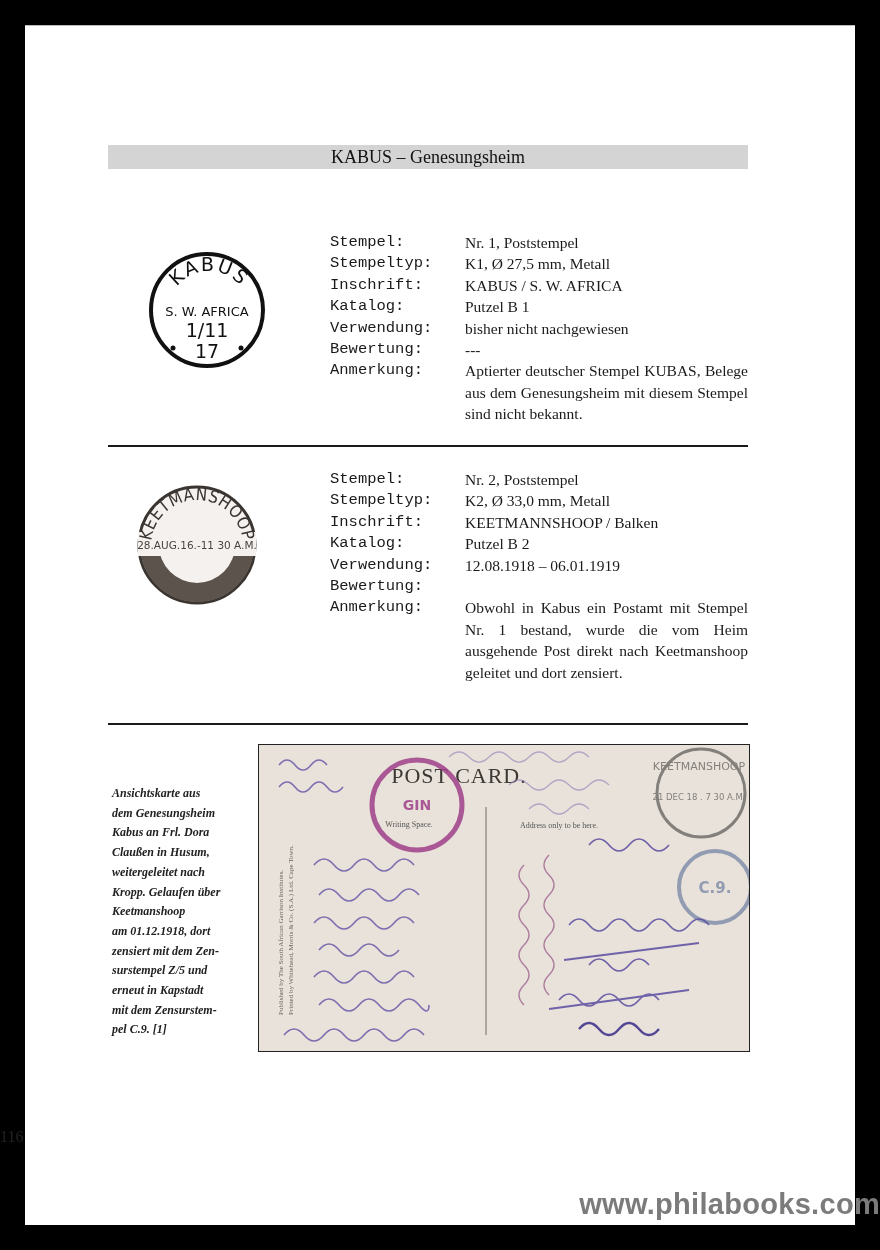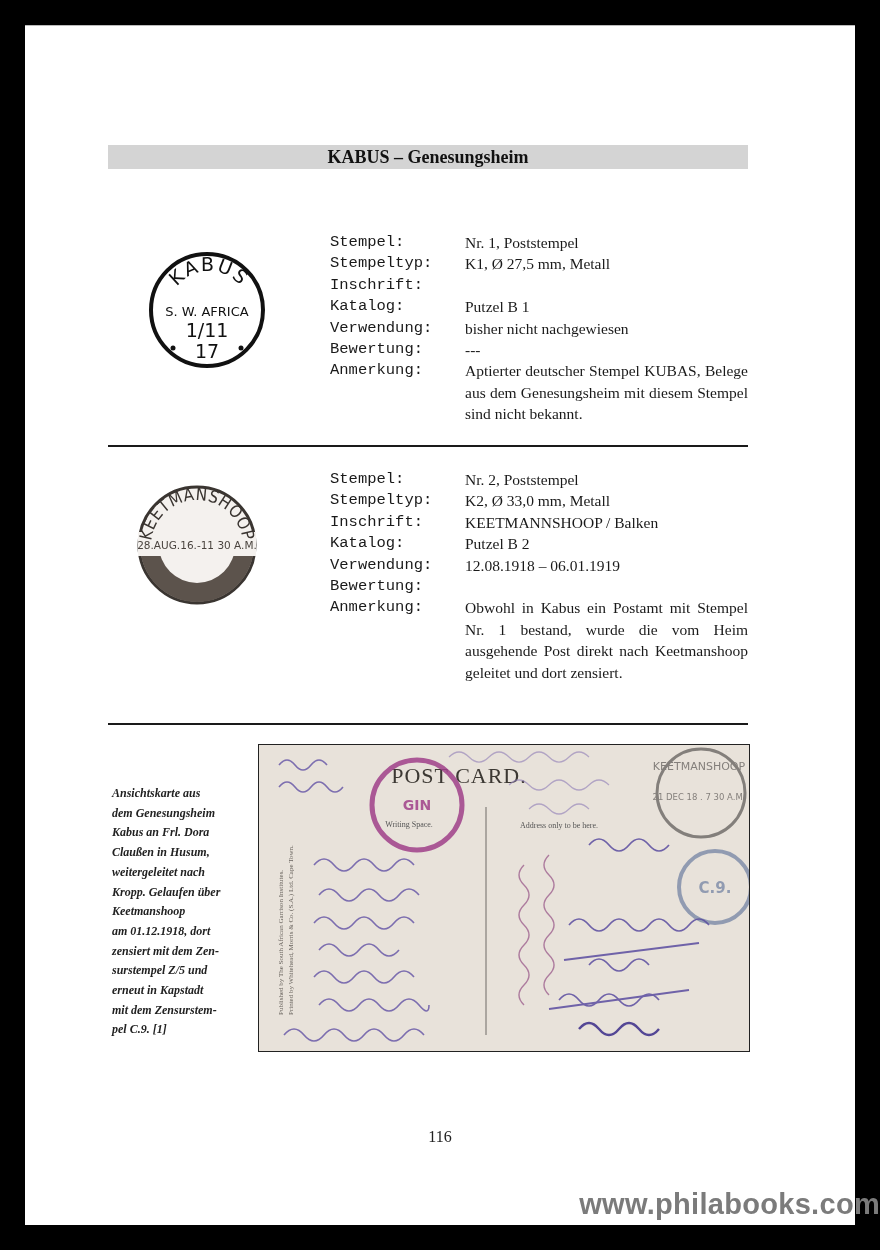--- a/index.html
+++ b/index.html
@@ -9,21 +9,21 @@
       font-family: "Liberation Serif", "DejaVu Serif", serif;
       color: #1a1a1a;
     }
     .page {
       position: absolute; left: 25px; top: 25px; width: 830px; height: 1199px;
       background: #fff; border-top: 1px solid #bbb;
     }
     .title-bar {
       position: absolute; left: 108px; top: 145px; width: 640px; height: 24px;
       background: #d4d4d4; text-align: center;
-      font-weight: bold; font-size: 18px; line-height: 24px; color: #111;
+      font-weight: normal; font-size: 18px; line-height: 24px; color: #111;
     }
     .entry { position: absolute; left: 330px; width: 418px; font-size: 15.5px; line-height: 21.4px; }
     .row { display: flex; }
     .lbl { width: 135px; flex: 0 0 135px; font-family: Liberation Mono, monospace; }
     .val { flex: 1; text-align: justify; }
     .divider { position: absolute; left: 108px; width: 640px; height: 2px; background: #1a1a1a; }
 
     .stamp1 { position: absolute; left: 145px; top: 251px; width: 124px; height: 118px; }
     .stamp2 { position: absolute; left: 134px; top: 484px; width: 126px; height: 122px; }
 
@@ -33,21 +33,21 @@
     }
     .caption div { white-space: nowrap; }
 
     .postcard {
       position: absolute; left: 258px; top: 744px; width: 490px; height: 306px;
       border: 1.5px solid #222; background: #e7e1da; overflow: hidden;
     }
     .postcard svg { display: block; }
 
     .page-number {
-      position: absolute; left: 0; width: 880px; top: 1128px; text-align: center;
+      position: absolute; left: 0; width: 880px; top: 1128px; 
       font-size: 16px; color: #222;
     }
     .watermark {
       position: absolute; left: 0; width: 880px; top: 1188px; text-align: right;
       font-family: "Liberation Sans", "DejaVu Sans", sans-serif; font-weight: bold;
       font-size: 29px; color: #7b7b7b; letter-spacing: 0.3px;
     }
   </style>
 </head>
 <body>
@@ -77,20 +77,21 @@
   <div class="row">
       <span class="lbl">Stempel:</span>
       <span class="val">Nr. 1, Poststempel</span>
     </div>
   <div class="row">
       <span class="lbl">Stempeltyp:</span>
       <span class="val">K1,  Ø 27,5 mm, Metall</span>
     </div>
   <div class="row">
       <span class="lbl">Inschrift:</span>
+      <span class="val">KABUS / S. W. AFRICA</span>
     </div>
   <div class="row">
       <span class="lbl">Katalog:</span>
       <span class="val">Putzel B 1</span>
     </div>
   <div class="row">
       <span class="lbl">Verwendung:</span>
       <span class="val">bisher nicht nachgewiesen</span>
     </div>
   <div class="row">

